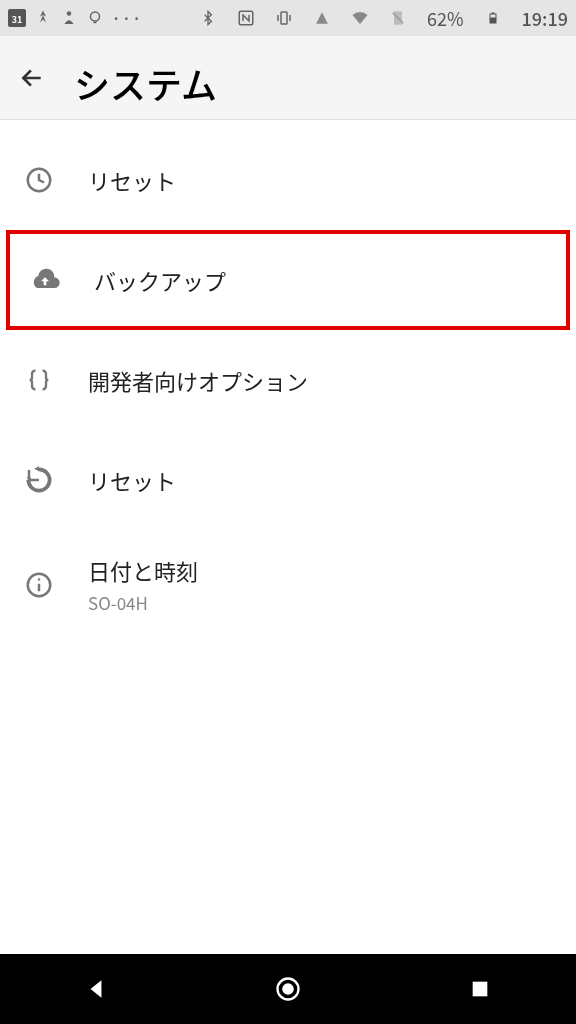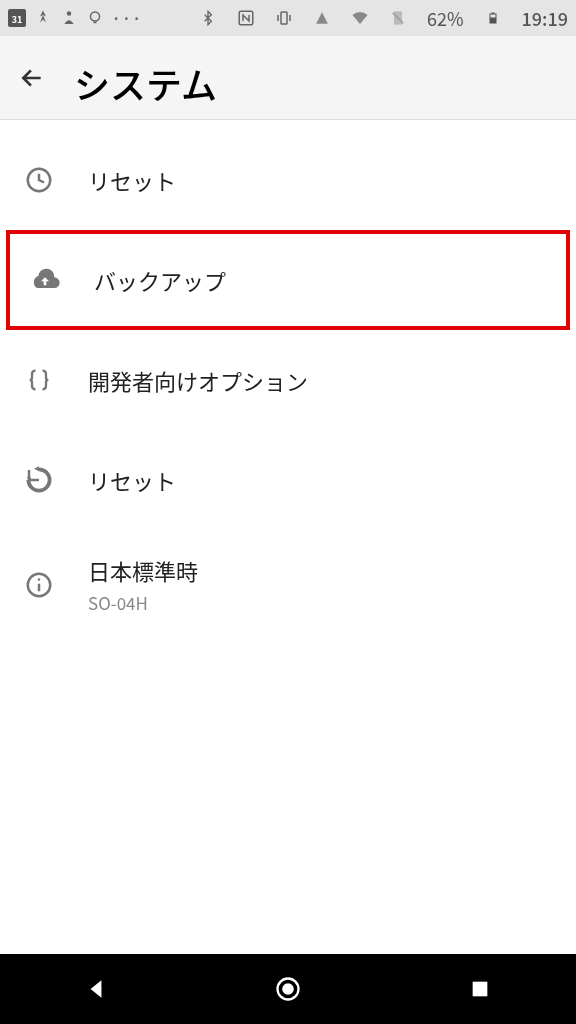--- a/index.html
+++ b/index.html
@@ -219,21 +219,21 @@
 
   <div class="list-item">
     <div class="item-icon">
       <svg viewBox="0 0 24 24" width="30" height="30" fill="none" stroke="#777" stroke-width="2">
           <circle cx="12" cy="12" r="9"></circle>
           <line x1="12" y1="11" x2="12" y2="17"></line>
           <circle cx="12" cy="7.5" r="1" fill="#777" stroke="none"></circle>
         </svg>
     </div>
     <div class="item-text">
-      <div class="item-title">日本標準時</div>
+      <div class="item-title">日付と時刻</div>
       <div class="item-sub">SO-04H</div>
     </div>
   </div>
 
 </div>
 
 <div class="nav-bar">
   <div class="nav-btn">
     <svg viewBox="0 0 24 24" width="26" height="26" fill="#fff">
         <path d="M17 4 L7 12 L17 20 Z"></path>

